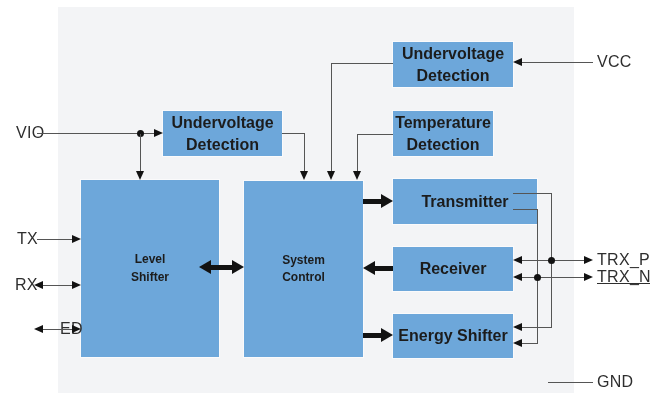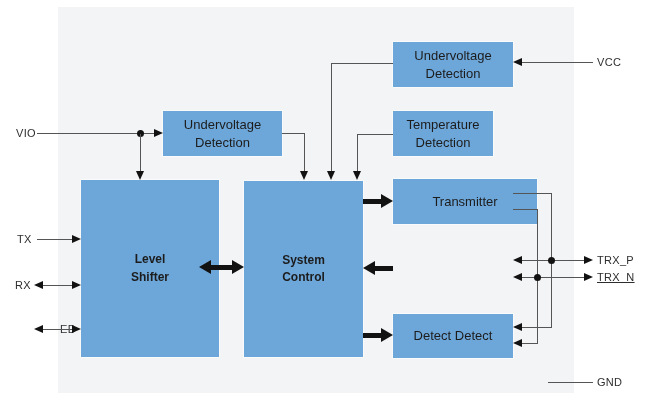--- a/index.html
+++ b/index.html
@@ -7,27 +7,28 @@
     position:relative;width:650px;height:407px;background:#ffffff;overflow:hidden;
     font-family:"Liberation Sans","DejaVu Sans",sans-serif;
   }
   #chip{
     position:absolute;left:58px;top:7px;width:516px;height:386px;
     background:var(--chip-bg,#f3f4f6);
   }
   .block{
     position:absolute;background:var(--block,#6da7da);
     display:flex;align-items:center;justify-content:center;text-align:center;
-    color:#1c1c1c;font-size:13px;line-height:1.35;
+    color:#1c1c1c;font-size:16px;line-height:1.35;
     box-shadow:0 0 0 1px rgba(255,255,255,0.55);
+    font-weight:bold;
   }
   .block span{white-space:pre-line;}
   .block.bold{font-weight:bold;font-size:12px;line-height:1.45;}
   .pin{
-    position:absolute;height:14px;line-height:14px;font-size:11px;color:#2e2e2e;
+    position:absolute;height:14px;line-height:14px;font-size:16px;color:#2e2e2e;
     letter-spacing:0.3px;white-space:nowrap;
   }
   .hl{position:absolute;height:1px;background:var(--wire,#555);}
   .vl{position:absolute;width:1px;background:var(--wire,#555);}
   .ar{position:absolute;width:0;height:0;border-style:solid;border-color:transparent;}
   .ar.r{border-width:4px 0 4px 9px;border-left-color:var(--arrow,#111);}
   .ar.l{border-width:4px 9px 4px 0;border-right-color:var(--arrow,#111);}
   .ar.d{border-width:9px 4px 0 4px;border-top-color:var(--arrow,#111);}
   .dot{position:absolute;width:7px;height:7px;border-radius:50%;background:var(--arrow,#111);}
   .tshaft{position:absolute;height:5px;background:var(--arrow,#111);}
@@ -57,22 +58,25 @@
     <span>Level
 Shifter</span>
   </div>
   <div class="block bold" style="left:244px;top:181px;width:119px;height:176px;">
     <span>System
 Control</span>
   </div>
   <div class="block" style="left:393px;top:179px;width:144px;height:45px;">
     <span>Transmitter</span>
   </div>
+  <div class="block" style="left:393px;top:247px;width:120px;height:44px;">
+    <span>Receiver</span>
+  </div>
   <div class="block" style="left:393px;top:314px;width:120px;height:44px;">
-    <span>Detect Detect</span>
+    <span>Energy Shifter</span>
   </div>
 
   <div class="pin" style="left:16px;top:126px;">VIO</div>
   <div class="pin" style="left:17px;top:232px;">TX</div>
   <div class="pin" style="left:15px;top:278px;">RX</div>
   <div class="pin" style="left:16px;top:322px;padding-left:44px;">ED</div>
   <div class="pin" style="left:597px;top:55px;">VCC</div>
   <div class="pin" style="left:597px;top:253px;">TRX_P</div>
   <div class="pin" style="left:597px;top:270px;text-decoration:underline;">TRX_N</div>
   <div class="pin" style="left:597px;top:375px;">GND</div>

